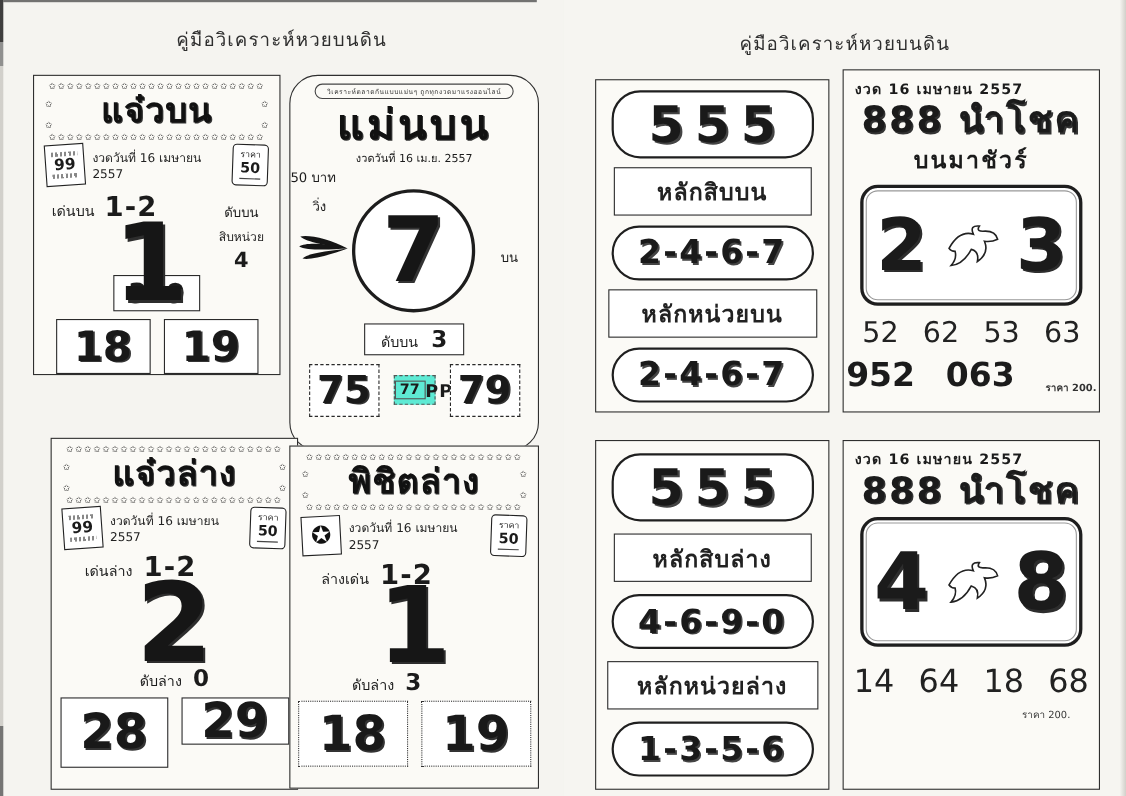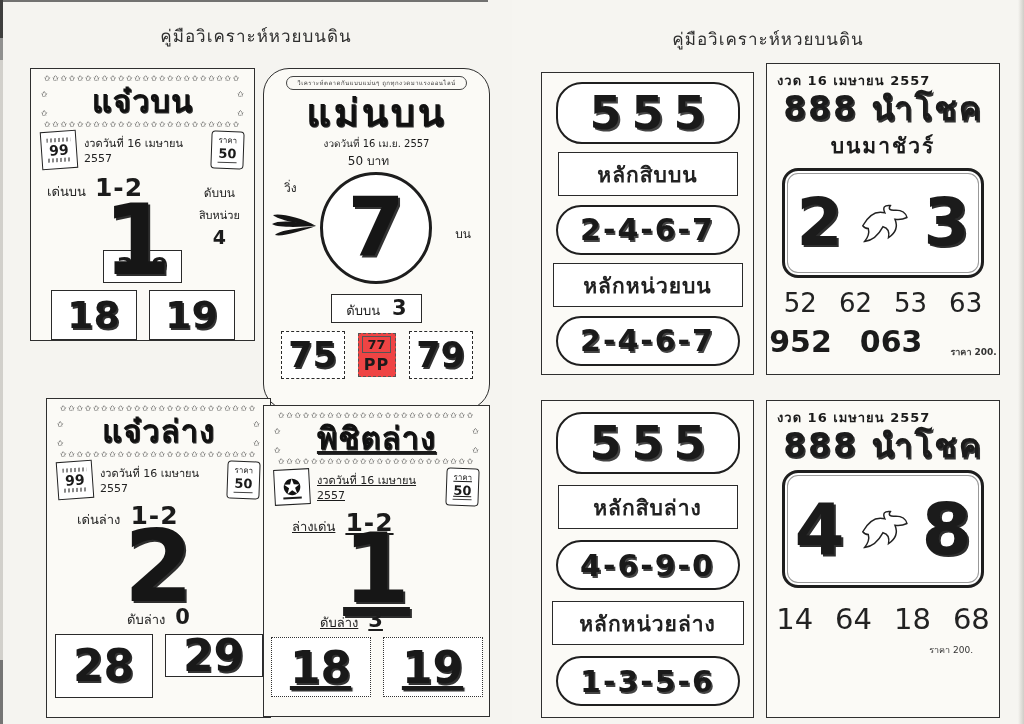--- a/index.html
+++ b/index.html
@@ -63,22 +63,22 @@
   .pair-num { font-weight:900; color:#191919; text-shadow:1.5px 1.5px 0 #333; }
 
   .dap-row { display:flex; align-items:baseline; gap:10px; }
   .dap-label { font-size:13px; } .dap-value { font-size:21px; font-weight:900; }
 
   
   .banner { border:1px solid #444; border-radius:9px; padding:1px 10px; margin-top:7px;
     font-size:6px; color:#333; letter-spacing:.5px; white-space:nowrap; max-width:92%; overflow:hidden; }
   .circle7 { width:112px; height:112px; border:3px solid #1d1d1d; border-radius:50%;
     display:flex; align-items:center; justify-content:center; background:#fff; }
-  .stamp { width:38px; border:1.4px dashed #555; display:flex; flex-direction:column;
-    align-items:center; padding:2px 0; background:#ef4444; }
+  .stamp { width:38px; border:1.4px dashed #555; display:flex; flex-direction:row;
+    align-items:center; padding:2px 0; background:#5eead4; }
   .stamp .s-top { font-size:13px; font-weight:bold; border:1px solid #555; padding:0 4px; }
   .stamp .s-bot { font-size:16px; font-weight:bold; letter-spacing:1px; margin-top:2px; }
 
   
   .pill { border:2.2px solid #1f1f1f; border-radius:26px; background:#fff;
     display:flex; align-items:center; justify-content:center; }
   .headline-555 { font-size:46px; font-weight:900; letter-spacing:10px; padding-left:10px;
     color:#1a1a1a; text-shadow:2px 2px 0 #444; }
   .label-box { border:1.7px solid #2a2a2a; background:#fff; display:flex;
     align-items:center; justify-content:center; font-size:21px; font-weight:bold;
@@ -144,21 +144,21 @@
       <div class="boxed pair-num" style="width:86px; height:50px; font-size:38px;">19</div>
     </div>
   </div>
 
   <div class="card" style="left:263px; top:68px; width:227px; height:342px;border-radius:26px;">
     <div class="banner">วิเคราะห์ตลาดกันแบบแม่นๆ ถูกทุกงวดมาแรงออนไลน์</div>
     <div class="card-title" style="font-size:38px; margin-top:4px; letter-spacing:3px;">แม่นบน</div>
     <div style="width:100%; display:flex; justify-content:center; gap:8px; font-size:10px; margin-top:2px;">
       <span>งวดวันที่ 16 เม.ย. 2557</span>
     </div>
-    <div style="width:100%; text-align:center; padding-right:16px; font-size:12px;">50 บาท</div>
+    <div style="width:100%; text-align:left; padding-right:16px; font-size:12px;">50 บาท</div>
     <div class="mid-zone" style="height:124px;">
       <div style="position:absolute; left:20px; top:8px; font-size:12px;">วิ่ง</div>
       <svg class="icon" style="position:absolute; left:6px; top:42px;" width="48" height="26" viewBox="0 0 48 26">
         <path d="M46 14 C30 5 10 1 3 3 C8 8 30 12 46 14 Z" fill="#151515"></path>
         <path d="M46 14 C28 9 8 8 2 12 C8 16 30 15 46 14 Z" fill="#151515"></path>
         <path d="M46 14 C30 16 10 18 5 23 C12 25 32 19 46 14 Z" fill="#151515"></path>
       </svg>
       <div class="circle7" style="position:absolute; left:56px; top:2px;">
         <span class="big-number" style="font-size:82px; text-shadow:2px 2px 0 #333;">7</span>
       </div>
@@ -202,21 +202,21 @@
     <div class="dap-row" style="margin-top:-4px;">
       <span class="dap-label">ดับล่าง</span>
       <span class="dap-value">0</span>
     </div>
     <div class="pair-row" style="margin-top:4px;">
       <div class="boxed pair-num" style="width:98px; height:64px; font-size:44px;">28</div>
       <div class="boxed pair-num" style="width:98px; height:43px; font-size:44px;">29</div>
     </div>
   </div>
 
-  <div class="card" style="left:263px; top:405px; width:227px; height:312px;text-decoration:underline;">
+  <div class="card" style="left:263px; top:405px; width:227px; height:312px;">
     <div class="star-frame" style="padding:10px 12px 11px;">
       <i class="stars-side left"></i>
       <i class="stars-side right"></i>
       <div class="card-title">พิชิตล่าง</div>
     </div>
     <div class="info-row">
       <div class="star-logo"></div>
       <div class="date-text">งวดวันที่ 16 เมษายน 2557</div>
       <div class="price-box">
         <span class="price-label">ราคา</span>

